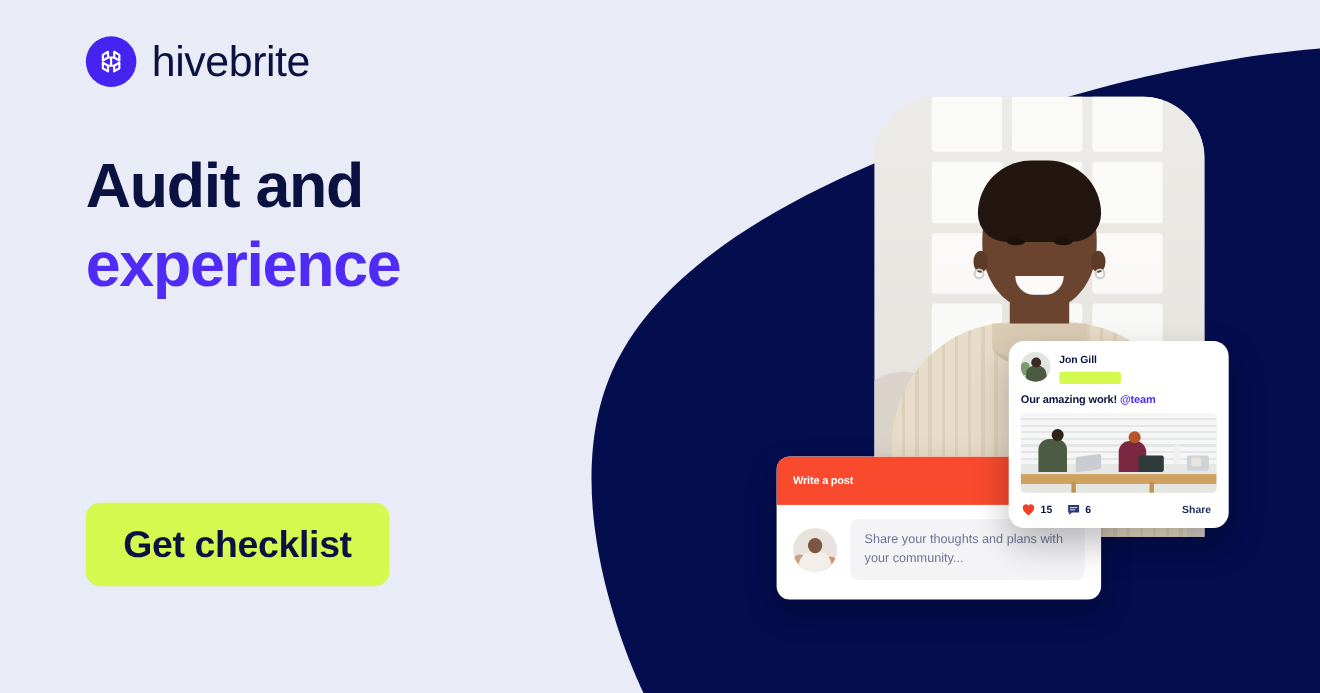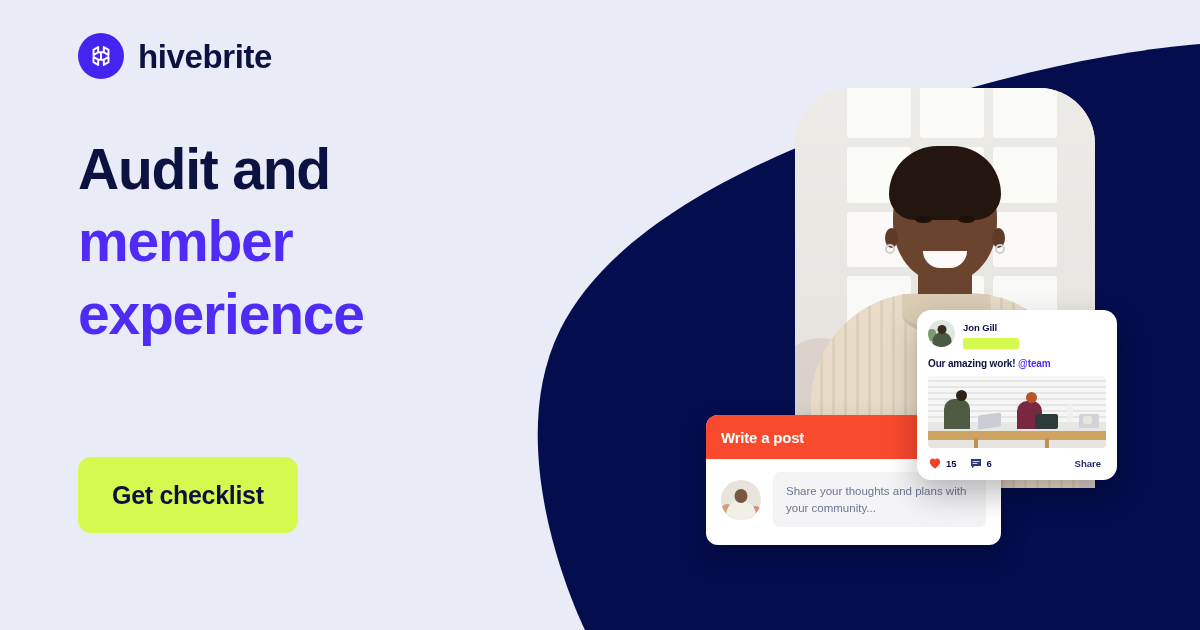--- a/index.html
+++ b/index.html
@@ -22,42 +22,42 @@
     position:absolute; left:78px; top:33px;
     display:flex; align-items:center; gap:14px;
   }
   .logo-mark {
     width:46px; height:46px; border-radius:50%;
     background:#4524f2;
     display:flex; align-items:center; justify-content:center;
     flex:0 0 auto;
   }
   .logo-word {
-    font-size:33px; font-weight:700; letter-spacing:-0.4px;
+    font-size:39px; font-weight:400; letter-spacing:-0.4px;
     color:#0b1241; line-height:1;
   }
 
   
   .headline {
     position:absolute; left:78px; top:133px;
     width:470px;
     font-size:57px; font-weight:700; line-height:1.27;
     letter-spacing:-1.2px;
   }
   .headline .l1, .headline .l2 { color:#0b1241; display:block; }
   .headline .l3, .headline .l4 { color:#4f2bf5; display:block; }
 
   
   .cta {
     position:absolute; left:78px; top:457px;
     background:#d6f94f; color:#0b1241;
     border:none; border-radius:13px;
     padding:0 34px; height:76px;
     font-family:"Liberation Sans", sans-serif;
-    font-size:25px; font-weight:700; letter-spacing:-0.3px;
+    font-size:34px; font-weight:700; letter-spacing:-0.3px;
     cursor:pointer; display:flex; align-items:center; justify-content:center;
   }
 
   
   .portrait-card {
     position:absolute; left:795px; top:88px;
     width:300px; height:400px;
     border-radius:56px 56px 0 0;
     overflow:hidden;
     background:#e6e4e0;
@@ -124,21 +124,21 @@
     position:absolute; left:706px; top:415px;
     width:295px; height:130px;
     background:#ffffff; border-radius:12px;
     box-shadow:0 12px 28px rgba(0,0,0,.22);
     overflow:hidden;
   }
   .pc-header {
     height:44px; background:#f94a2e;
     display:flex; align-items:center; padding:0 15px;
   }
-  .pc-header-title { color:#fff; font-size:15px; font-weight:700; letter-spacing:-0.2px; }
+  .pc-header-title { color:#fff; font-size:10px; font-weight:700; letter-spacing:-0.2px; }
   .pc-body-row { display:flex; align-items:center; gap:12px; padding:13px 15px; }
   .pc-avatar {
     width:40px; height:40px; border-radius:50%; flex:0 0 auto;
     background:#e9e3dd; position:relative; overflow:hidden;
   }
   .pc-avatar .a-head { position:absolute; left:50%; top:9px; transform:translateX(-50%); width:13px; height:14px; border-radius:50%; background:#7a5742; }
   .pc-avatar .a-body { position:absolute; left:50%; top:21px; transform:translateX(-50%); width:30px; height:24px; border-radius:14px 14px 0 0; background:#f2efe9; }
   .pc-avatar .a-sideL { position:absolute; left:0; top:24px; width:12px; height:18px; border-radius:8px 8px 0 0; background:#cf9f7f; }
   .pc-avatar .a-sideR { position:absolute; right:0; top:26px; width:11px; height:16px; border-radius:8px 8px 0 0; background:#d98f74; }
   .pc-placeholder {
@@ -223,21 +223,20 @@
           <path d="M19 20 L24 17 L24 22.5 L19 25.5 Z"></path>
           <path d="M13 12 L19 12 M13 20 L19 20 M16 12 L16 20"></path>
         </g>
       </svg>
     </span>
     <span class="logo-word">hivebrite</span>
   </div>
 
   <h1 class="headline">
     <span class="l1">Audit and</span>
-    <span class="l3">member</span>
     <span class="l4">experience</span>
   </h1>
 
   <button class="cta">Get checklist</button>
 
   <div class="portrait-card">
     <span class="pc-wall"></span>
     <span class="pc-window">
       <i></i>
         <i></i>

